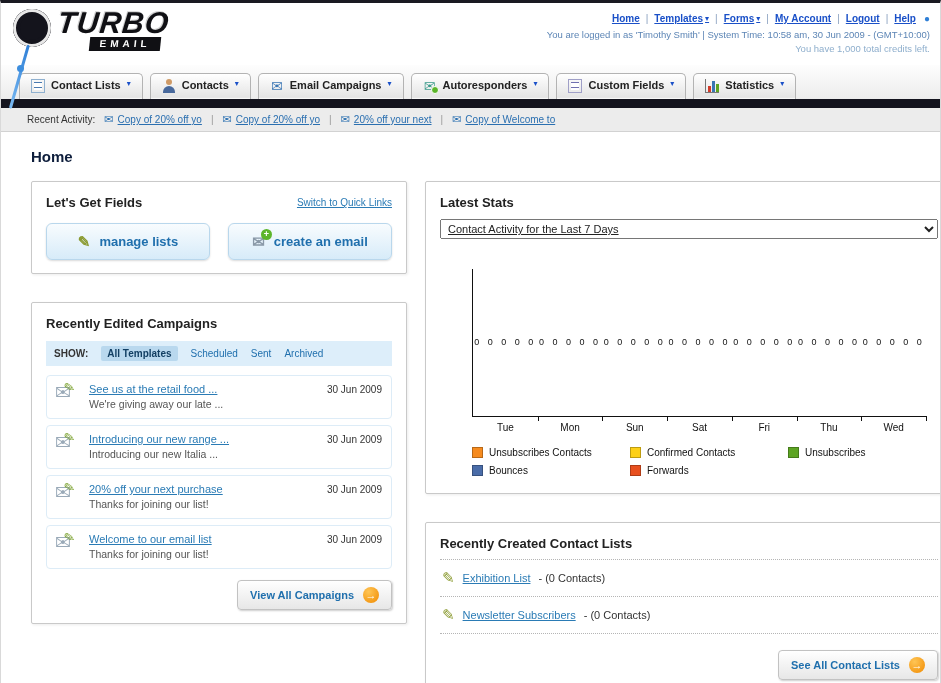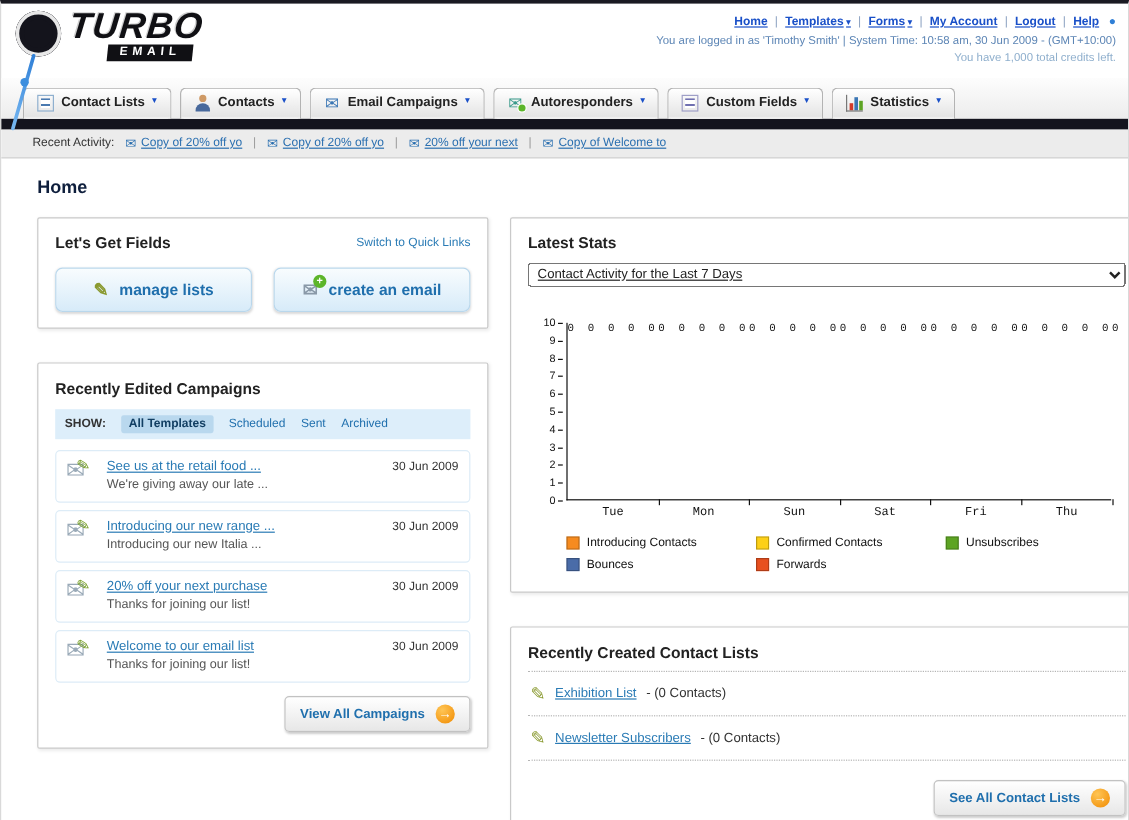--- a/index.html
+++ b/index.html
@@ -55,21 +55,21 @@
   .page-title { font-size:15px; font-weight:bold; color:#0e1e3c; margin:4px 0 16px; }
   .columns { display:flex; gap:18px; align-items:flex-start; }
   .col-left { width:376px; flex:none; }
   .col-right { flex:1; }
 
   .panel { border:1px solid #c9c9c9; background:#fff; border-radius:2px; box-shadow:1px 1px 3px rgba(0,0,0,.08); padding:13px 14px; margin-bottom:28px; }
   .panel-title { font-size:13px; font-weight:bold; color:#222; }
 
   
   .gs-head { display:flex; justify-content:space-between; align-items:center; }
-  .gs-link { font-size:10px; color:#2a7bb5; cursor:pointer; }
+  .gs-link { font-size:10px; color:#2a7bb5; text-decoration:underline; cursor:pointer; }
   .gs-buttons { display:flex; gap:18px; margin-top:13px; }
   .gs-btn { flex:1; display:flex; align-items:center; justify-content:center; gap:9px; height:37px; background:linear-gradient(#f8fcfe,#d7ebf9); border:1px solid #b9d7ec; border-radius:6px; color:#1f6fad; font-weight:bold; font-size:13px; cursor:pointer; box-shadow:0 1px 2px rgba(0,0,0,.15); }
   .pencil-glyph { color:#8a9a30; font-size:15px; }
   .env-wrap { position:relative; color:#8a99a8; font-size:15px; }
   .env-plus { position:absolute; right:-7px; top:-4px; width:11px; height:11px; background:#5cb52a; color:#fff; border-radius:50%; font-size:9px; line-height:11px; text-align:center; font-weight:bold; }
 
   
   .camp-tabs { background:#ddeefa; margin-top:10px; padding:5px 8px; display:flex; align-items:center; gap:13px; font-size:10px; }
   .show-label { color:#333; font-weight:bold; }
   .camp-tab { color:#1f6fad; cursor:pointer; }
@@ -86,21 +86,21 @@
   .pill-btn { display:inline-flex; align-items:center; gap:9px; padding:6px 12px; background:linear-gradient(#ffffff,#e7e7e7); border:1px solid #c2c2c2; border-radius:4px; color:#1f6fad; font-weight:bold; font-size:11px; cursor:pointer; box-shadow:1px 1px 2px rgba(0,0,0,.2); }
   .arrow-circle { width:16px; height:16px; border-radius:50%; background:radial-gradient(circle at 35% 30%, #ffc555, #f08a00); color:#fff; font-size:11px; line-height:16px; text-align:center; font-weight:bold; }
 
   
   .stats-select { width:100%; margin-top:9px; font-size:11px; font-family:inherit; padding:2px 3px; color:#222;text-decoration:underline; }
   .chart { position:relative; height:148px; margin:30px 12px 24px 32px; }
   .chart-y { position:absolute; left:-28px; top:0; bottom:0; width:26px; }
   .ytick { position:absolute; right:7px; transform:translateY(-50%); font-size:9px; color:#111; }
   .ytick::after { content:""; position:absolute; right:-6px; top:50%; width:4px; height:1px; background:#111; }
   .chart-groups { position:absolute; inset:0; display:flex; border-left:1px solid #111; border-bottom:1px solid #111; }
-  .chart-group { flex:1; position:relative; display:flex; flex-direction:column; justify-content:flex-start; align-items:center;font-family:Liberation Mono, monospace; }
+  .chart-group { flex:1; position:relative; display:flex; flex-direction:column; justify-content:center; align-items:center; }
   .chart-group::after { content:""; position:absolute; right:-1px; bottom:-5px; width:1px; height:5px; background:#111; }
   .chart-values { font-size:9px; color:#111; letter-spacing:3px; margin-bottom:2px; white-space:nowrap; }
   .chart-cat { position:absolute; bottom:-17px; font-size:10px; color:#111; }
   .chart-legend { display:grid; grid-template-columns:repeat(3,150px); gap:7px 8px; margin:30px 0 4px 32px; font-size:10px; color:#111; }
   .legend-item { display:flex; align-items:center; gap:6px; }
   .legend-swatch { width:11px; height:11px; flex:none; box-shadow:inset 0 0 0 1px rgba(0,0,0,.25); }
 
   
   .cl-items { margin-top:8px; border-top:1px dotted #b5b5b5; }
   .cl-item { display:flex; align-items:center; gap:8px; padding:9px 2px; border-bottom:1px dotted #b5b5b5; }
@@ -290,33 +290,20 @@
 
       <div class="col-right">
 
         <section class="panel">
           <div class="panel-title">Latest Stats</div>
           <select class="stats-select">
             <option>Contact Activity for the Last 7 Days</option>
           </select>
 
           <div class="chart">
-            <div class="chart-y">
-                <div class="ytick" style="top: 0%;">10</div>
-                <div class="ytick" style="top: 10%;">9</div>
-                <div class="ytick" style="top: 20%;">8</div>
-                <div class="ytick" style="top: 30%;">7</div>
-                <div class="ytick" style="top: 40%;">6</div>
-                <div class="ytick" style="top: 50%;">5</div>
-                <div class="ytick" style="top: 60%;">4</div>
-                <div class="ytick" style="top: 70%;">3</div>
-                <div class="ytick" style="top: 80%;">2</div>
-                <div class="ytick" style="top: 90%;">1</div>
-                <div class="ytick" style="top: 100%;">0</div>
-              </div>
             <div class="chart-groups">
                 <div class="chart-group">
                   <div class="chart-values">0 0 0 0 0</div>
                   <div class="chart-cat">Tue</div>
                 </div>
                 <div class="chart-group">
                   <div class="chart-values">0 0 0 0 0</div>
                   <div class="chart-cat">Mon</div>
                 </div>
                 <div class="chart-group">
@@ -338,21 +325,21 @@
                 <div class="chart-group">
                   <div class="chart-values">0 0 0 0 0</div>
                   <div class="chart-cat">Wed</div>
                 </div>
               </div>
           </div>
 
           <div class="chart-legend">
               <div class="legend-item">
                 <span class="legend-swatch" style="background: rgb(246, 139, 31);"></span>
-                <span>Introducing Contacts</span>
+                <span>Unsubscribes Contacts</span>
               </div>
               <div class="legend-item">
                 <span class="legend-swatch" style="background: rgb(253, 208, 23);"></span>
                 <span>Confirmed Contacts</span>
               </div>
               <div class="legend-item">
                 <span class="legend-swatch" style="background: rgb(93, 164, 35);"></span>
                 <span>Unsubscribes</span>
               </div>
               <div class="legend-item">

